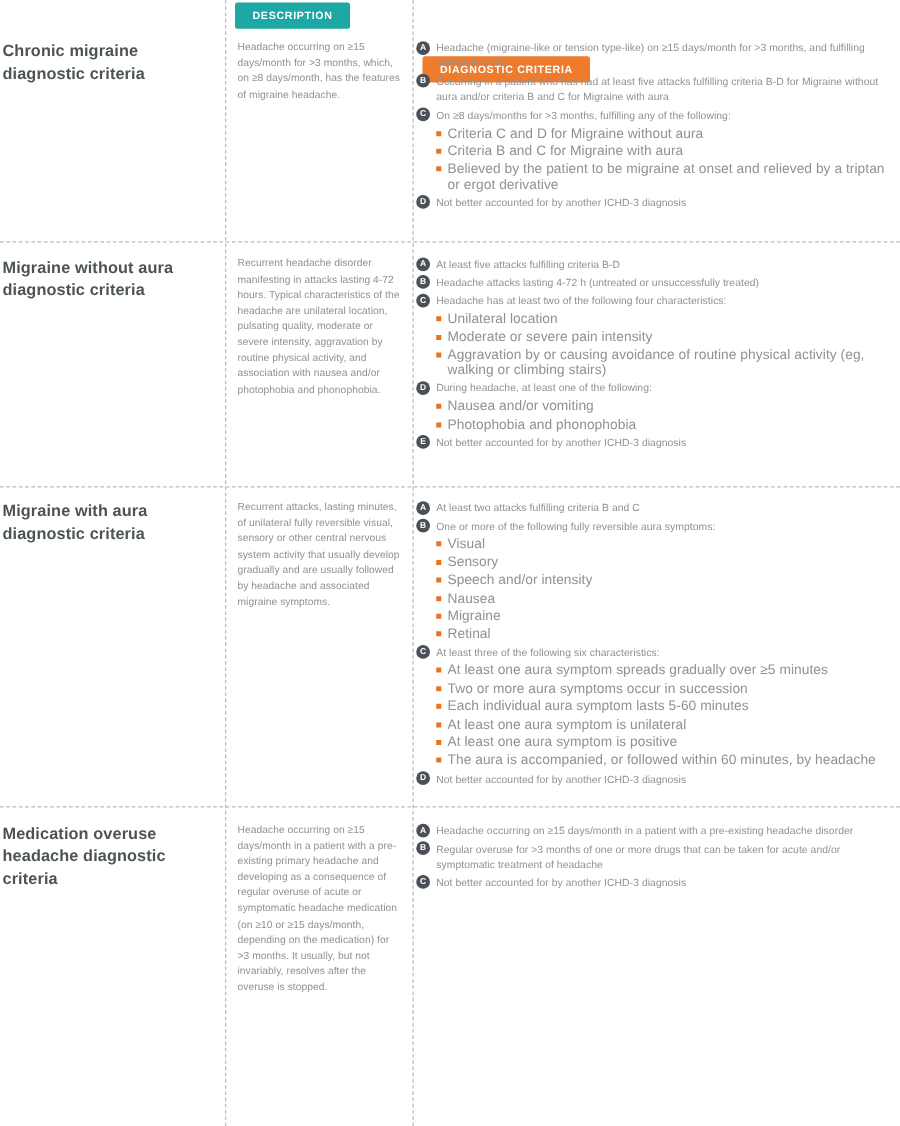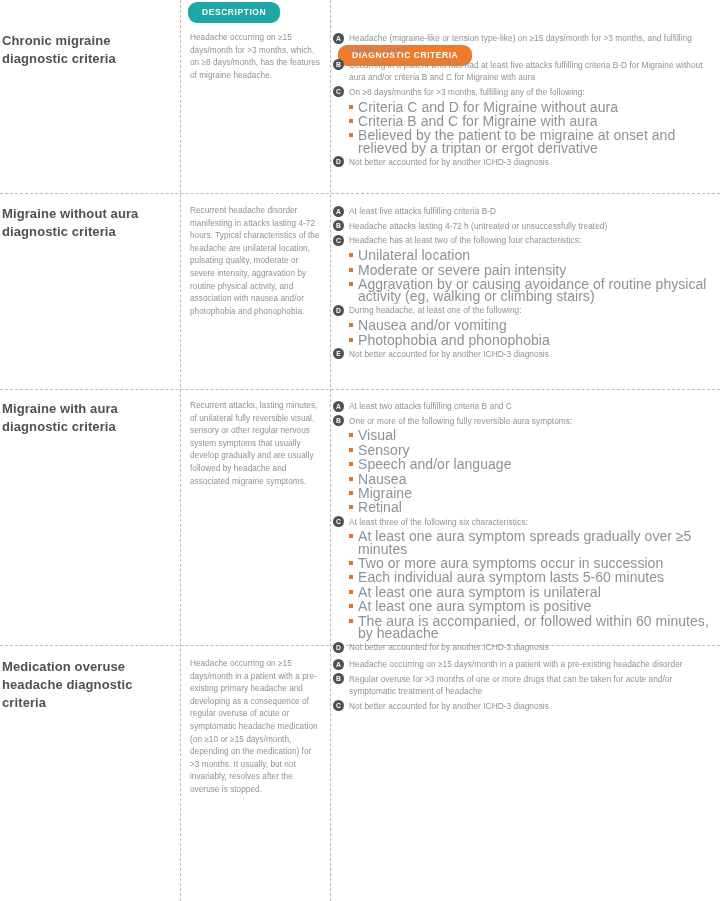--- a/index.html
+++ b/index.html
@@ -36,21 +36,21 @@
     left: 0;
     right: 0;
     height: 0;
     border-top: 1px dashed #b9bcbe;
   }
 
   
   .badge {
     position: absolute;
     display: inline-block;
-    border-radius: 9px;
+    border-radius: 2px;
     color: #ffffff;
     font-size: 8.5px;
     font-weight: bold;
     letter-spacing: 0.55px;
     line-height: 20px;
     height: 21px;
     padding: 0 14px;
     white-space: nowrap;
   }
   .badge.description  { left: 188px; top: 2px;  background: #1da7a5; }
@@ -113,21 +113,21 @@
   }
 
   .crit-text { display: block; }
 
   .sub-list { margin: 1.5px 0 2px 0; }
 
   .sub-item {
     position: relative;
     padding-left: 25px;
     margin-bottom: 2.2px;
-    font-size: 14px;
+    font-size: 11px;
     line-height: 12.2px;
     color: #8d9296;
     letter-spacing: 0.04px;
   }
 
   .sub-item::before {
     content: "";
     position: absolute;
     left: 16px;
     top: 4px;
@@ -211,34 +211,34 @@
             <div class="sub-item">Photophobia and phonophobia</div>
           </div>
           <div class="crit-item">
             <span class="crit-letter">E</span>
             <span class="crit-text">Not better accounted for by another ICHD-3 diagnosis</span>
           </div>
         </div>
       </div>
       <div class="row" style="top: 400px;">
         <div class="cell-title">Migraine with aura diagnostic criteria</div>
-        <div class="cell-desc">Recurrent attacks, lasting minutes, of unilateral fully reversible visual, sensory or other regular nervous system symptoms that usually develop gradually and are usually followed by headache and associated migraine symptoms.</div>
+        <div class="cell-desc">Recurrent attacks, lasting minutes, of unilateral fully reversible visual, sensory or other central nervous system activity that usually develop gradually and are usually followed by headache and associated migraine symptoms.</div>
         <div class="cell-crit">
           <div class="crit-item">
             <span class="crit-letter">A</span>
             <span class="crit-text">At least two attacks fulfilling criteria B and C</span>
           </div>
           <div class="crit-item">
             <span class="crit-letter">B</span>
             <span class="crit-text">One or more of the following fully reversible aura symptoms:</span>
           </div>
           <div class="sub-list">
             <div class="sub-item">Visual</div>
             <div class="sub-item">Sensory</div>
-            <div class="sub-item">Speech and/or language</div>
+            <div class="sub-item">Speech and/or intensity</div>
             <div class="sub-item">Nausea</div>
             <div class="sub-item">Migraine</div>
             <div class="sub-item">Retinal</div>
           </div>
           <div class="crit-item">
             <span class="crit-letter">C</span>
             <span class="crit-text">At least three of the following six characteristics:</span>
           </div>
           <div class="sub-list">
             <div class="sub-item">At least one aura symptom spreads gradually over ≥5 minutes</div>

